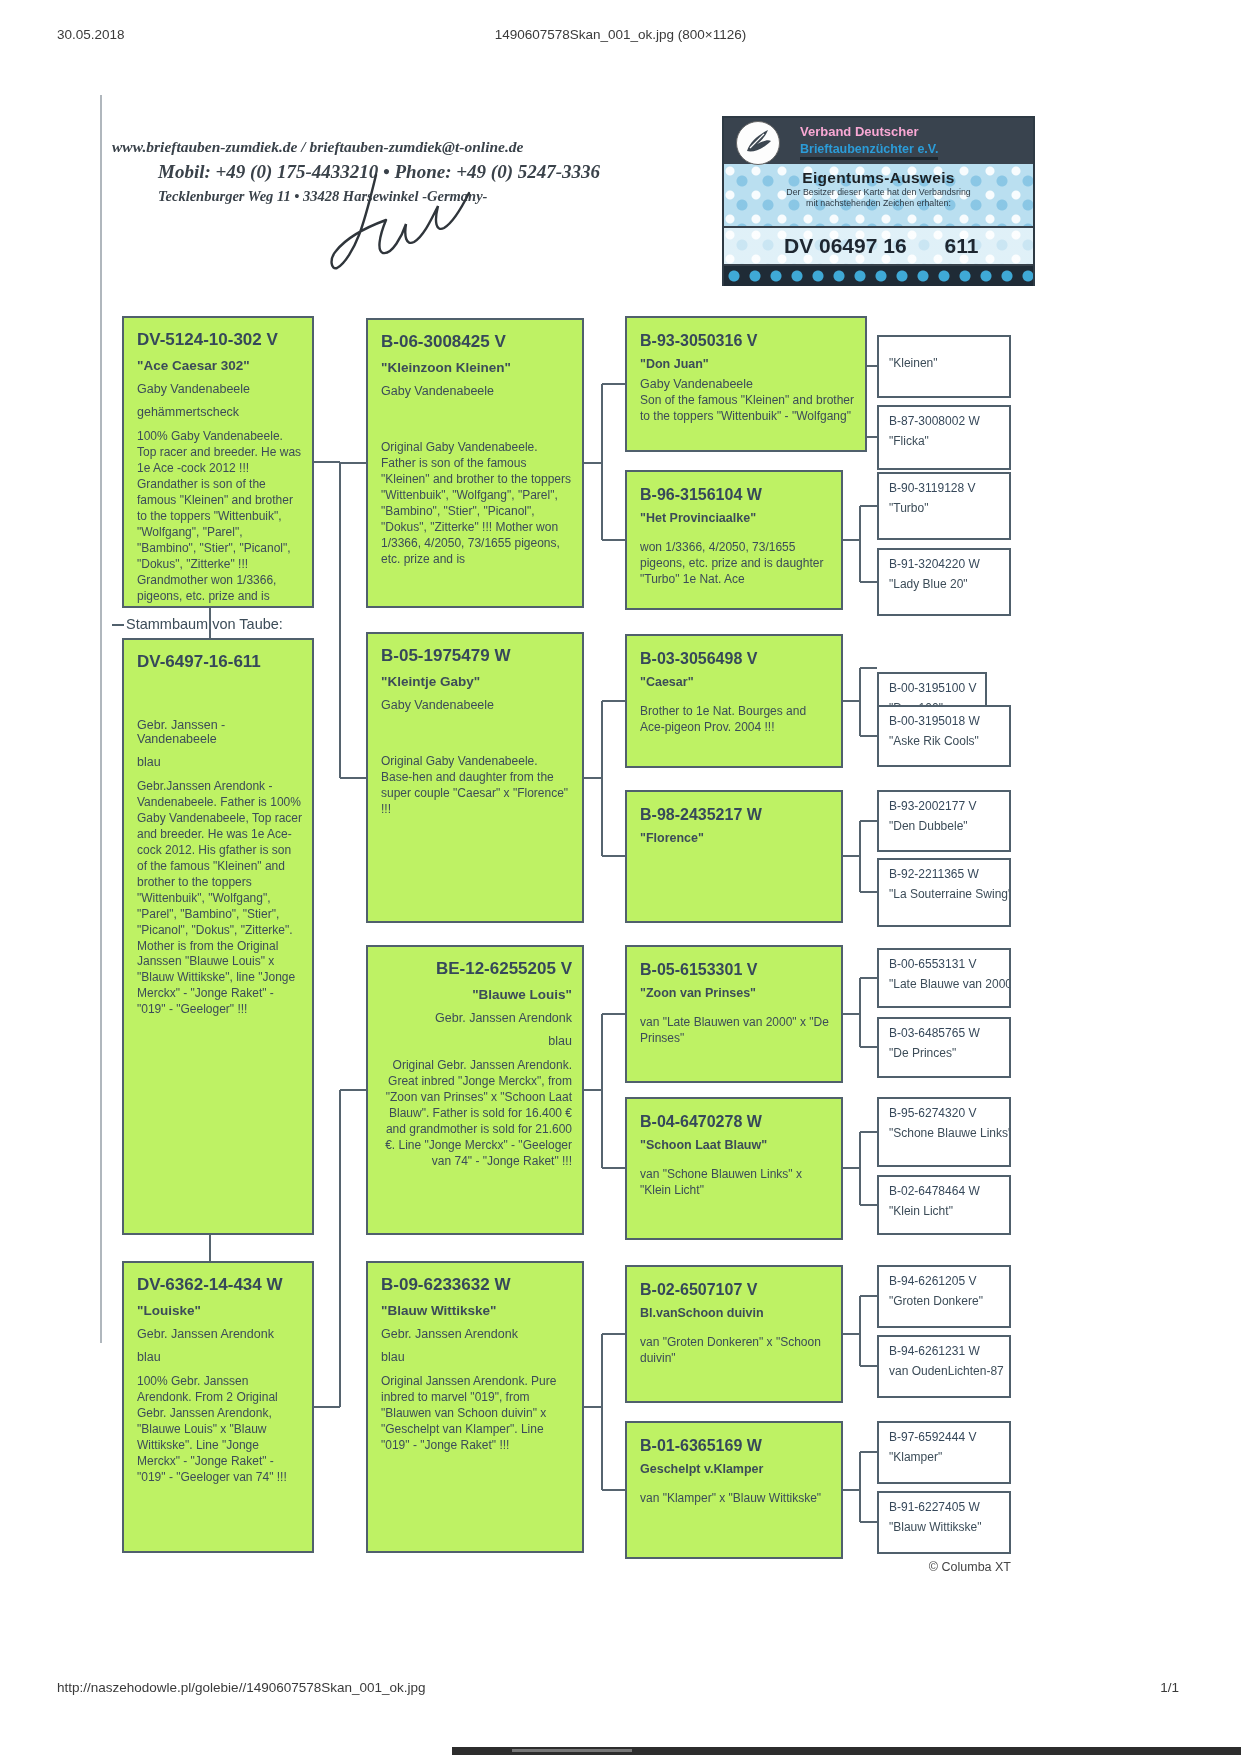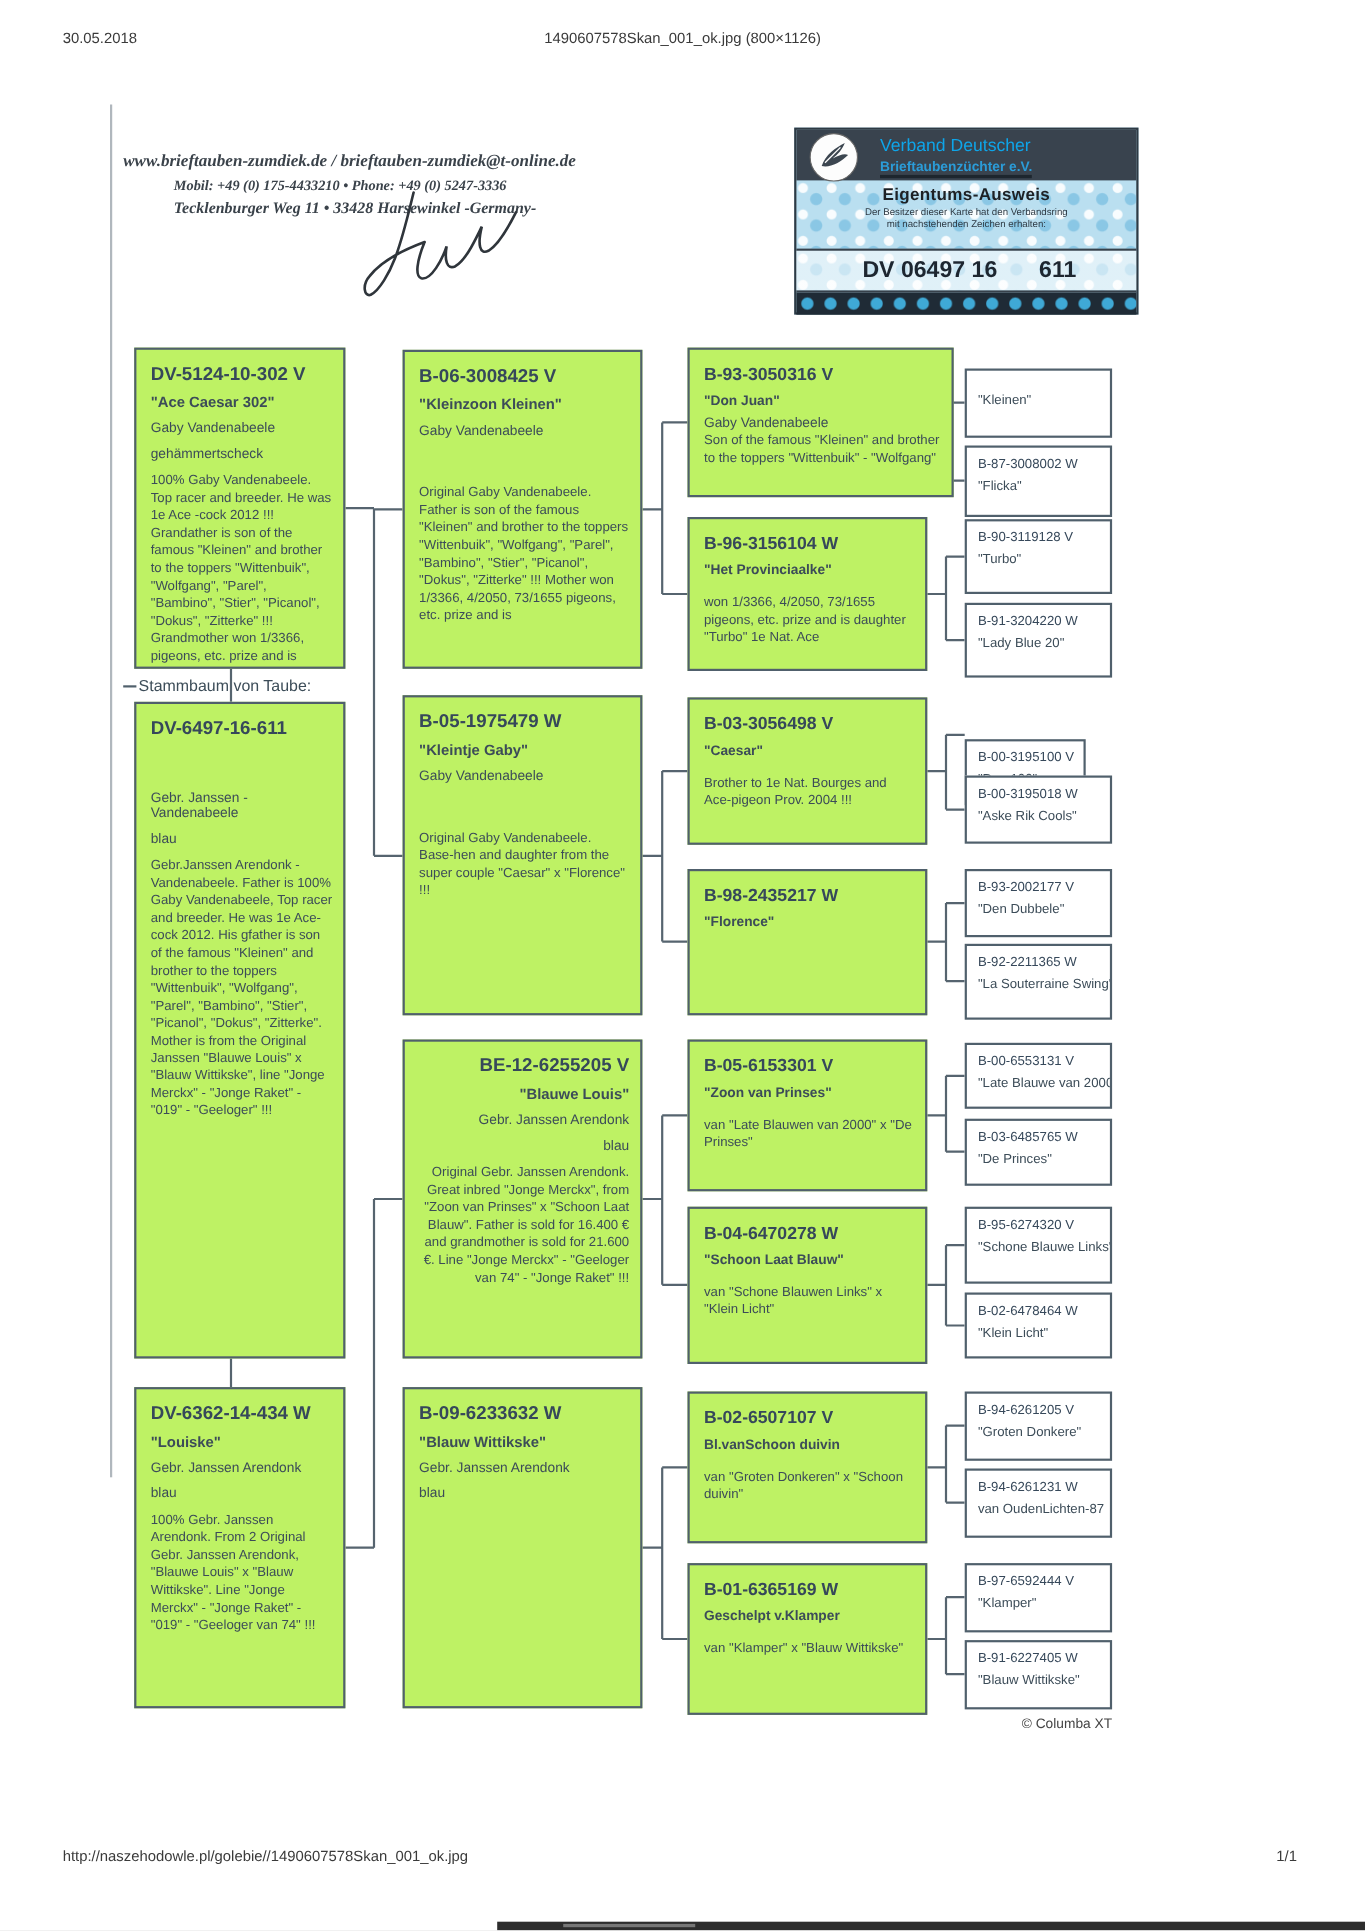--- a/index.html
+++ b/index.html
@@ -11,32 +11,32 @@
   #footer-url{left:57px;top:1680px;}
   #footer-page{right:62px;top:1680px;}
   #scan-edge{position:absolute;left:100px;top:95px;width:2px;height:1248px;background:#8e99a1;opacity:.7;}
   #bottom-sliver{position:absolute;left:452px;top:1747px;width:789px;height:8px;background:#2d2d2d;}
   #bottom-sliver:after{content:"";position:absolute;left:60px;top:2px;width:120px;height:3px;background:#777;}
 
   
   #letterhead{position:absolute;left:112px;top:138px;width:520px;
               font-family:"Liberation Serif", serif;font-style:italic;font-weight:bold;color:#3a424a;}
   #lh-web{font-size:15.5px;}
-  #lh-phone{font-size:13px;margin-top:5px;margin-left:46px;}
+  #lh-phone{font-size:19px;margin-top:5px;margin-left:46px;}
   #lh-addr{font-size:14.5px;margin-top:5px;margin-left:46px;}
   #signature{position:absolute;left:318px;top:165px;}
 
   
   #card{position:absolute;left:722px;top:116px;width:313px;height:170px;border:2px solid #2e3a44;
         box-sizing:border-box;background:#badff0;}
   .card-head{position:relative;height:46px;background:#39434e;}
   .card-logo{position:absolute;left:12px;top:3px;width:42px;height:42px;border-radius:50%;
              background:#fdfdfd;border:1px solid #666;z-index:2;}
   .card-org{padding-left:76px;padding-top:6px;}
-  .org1{font-size:16px;font-weight:normal;color:#0ea5e9;}
+  .org1{font-size:13px;font-weight:bold;color:#f9a8d4;}
   .org2{font-size:12.5px;font-weight:bold;color:#2b9cd8;border-bottom:3px solid #1d262e;display:inline-block;padding-bottom:1px;}
   .card-body{height:62px;text-align:center;border-bottom:2px solid #37414b;
      background-image:radial-gradient(circle at 6px 7px, rgba(255,255,255,.9) 4px, transparent 5px),
                       radial-gradient(circle at 18px 17px, rgba(80,170,215,.45) 5px, transparent 6px);
      background-size:26px 24px;}
   .card-title{font-size:15.5px;font-weight:bold;color:#1d2125;padding-top:5px;letter-spacing:.3px;}
   .card-sub{font-size:8.8px;color:#2e3a44;line-height:1.25;}
   .card-ring{height:36px;border-bottom:2px solid #37414b;
      background:linear-gradient(rgba(255,255,255,.55),rgba(255,255,255,.55)),
      radial-gradient(circle at 6px 7px, rgba(255,255,255,.9) 4px, transparent 5px),
@@ -220,20 +220,21 @@
     <div class="breeder">Gebr. Janssen Arendonk</div>
     <div class="pcolor">blau</div>
     <div class="pdesc">Original Gebr. Janssen Arendonk. Great inbred "Jonge Merckx", from "Zoon van Prinses" x "Schoon Laat Blauw". Father is sold for 16.400 € and grandmother is sold for 21.600 €. Line "Jonge Merckx" - "Geeloger van 74" - "Jonge Raket" !!!</div>
   </div>
 
   <div class="pbox" id="bx-b09">
     <div class="ring">B-09-6233632 W</div>
     <div class="pname">"Blauw Wittikske"</div>
     <div class="breeder">Gebr. Janssen Arendonk</div>
     <div class="pcolor">blau</div>
+    <div class="pdesc">Original Janssen Arendonk. Pure inbred to marvel "019", from "Blauwen van Schoon duivin" x "Geschelpt van Klamper". Line "019" - "Jonge Raket" !!!</div>
   </div>
 
   <div class="pbox g4" id="g4-0">
     <div class="ring">B-93-3050316 V</div>
     <div class="pname">"Don Juan"</div>
     <div class="breeder">Gaby Vandenabeele</div>
     <div class="pdesc">Son of the famous "Kleinen" and brother to the toppers "Wittenbuik" - "Wolfgang"</div>
   </div>
   <div class="pbox g4" id="g4-1">
     <div class="ring">B-96-3156104 W</div>

